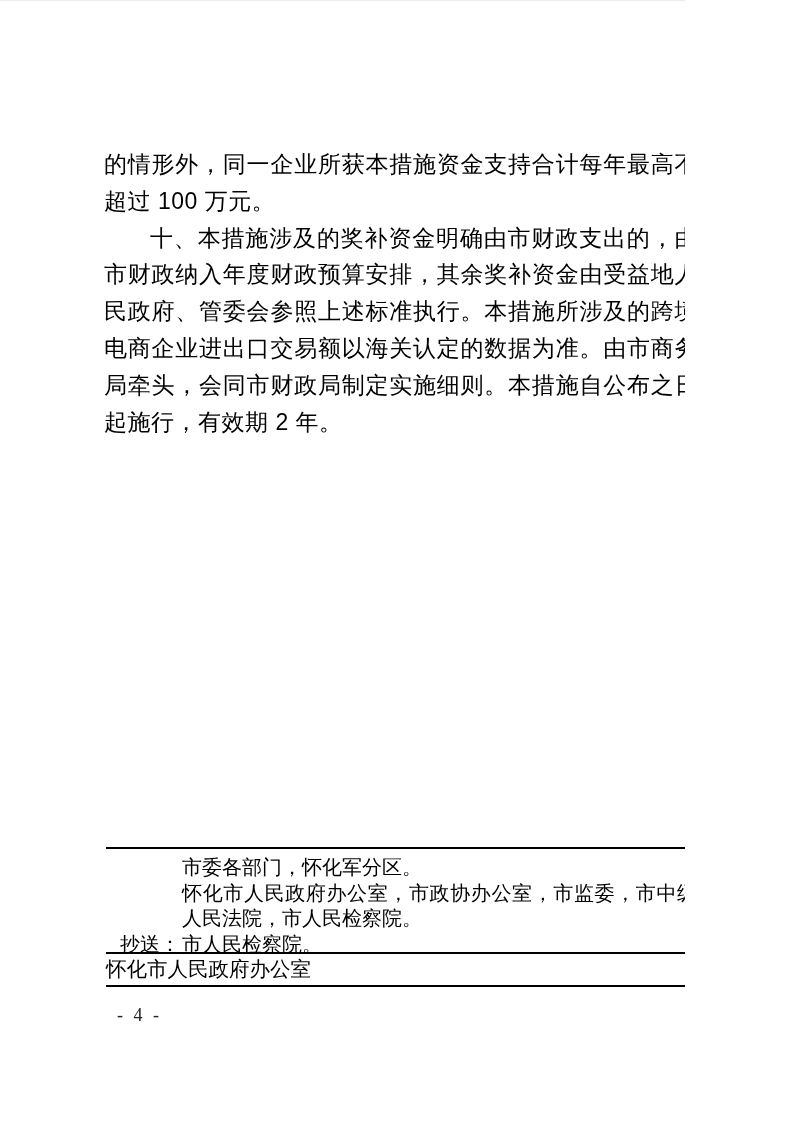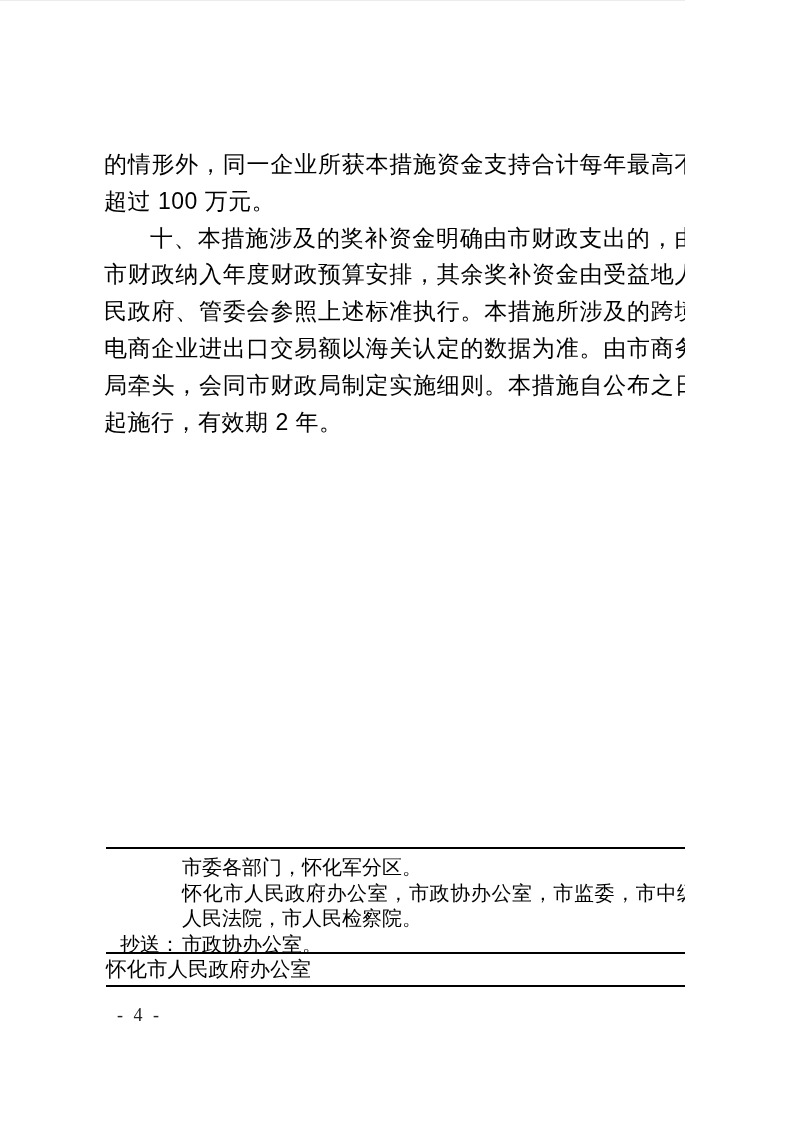--- a/index.html
+++ b/index.html
@@ -102,21 +102,21 @@
     <p class="para indent">十、本措施涉及的奖补资金明确由市财政支出的，由市财政纳入年度财政预算安排，其余奖补资金由受益地人民政府、管委会参照上述标准执行。本措施所涉及的跨境电商企业进出口交易额以海关认定的数据为准。由市商务局牵头，会同市财政局制定实施细则。本措施自公布之日起施行，有效期 2 年。</p>
   </main>
 
   <div class="rule rule-top"></div>
 
   <div class="cc-block">
     <span class="cc-label">抄送：</span>
     <div class="cc-entries">
       <p>市委各部门，怀化军分区。</p>
       <p>怀化市人民政府办公室，市政协办公室，市监委，市中级人民法院，市人民检察院。</p>
-      <p>市政协办公室。</p>
+      <p>市人民检察院。</p>
     </div>
   </div>
 
   <div class="rule rule-mid"></div>
 
   <div class="issuer-row">
     <span>怀化市人民政府办公室</span>
   </div>
 
   <div class="rule rule-bottom"></div>

